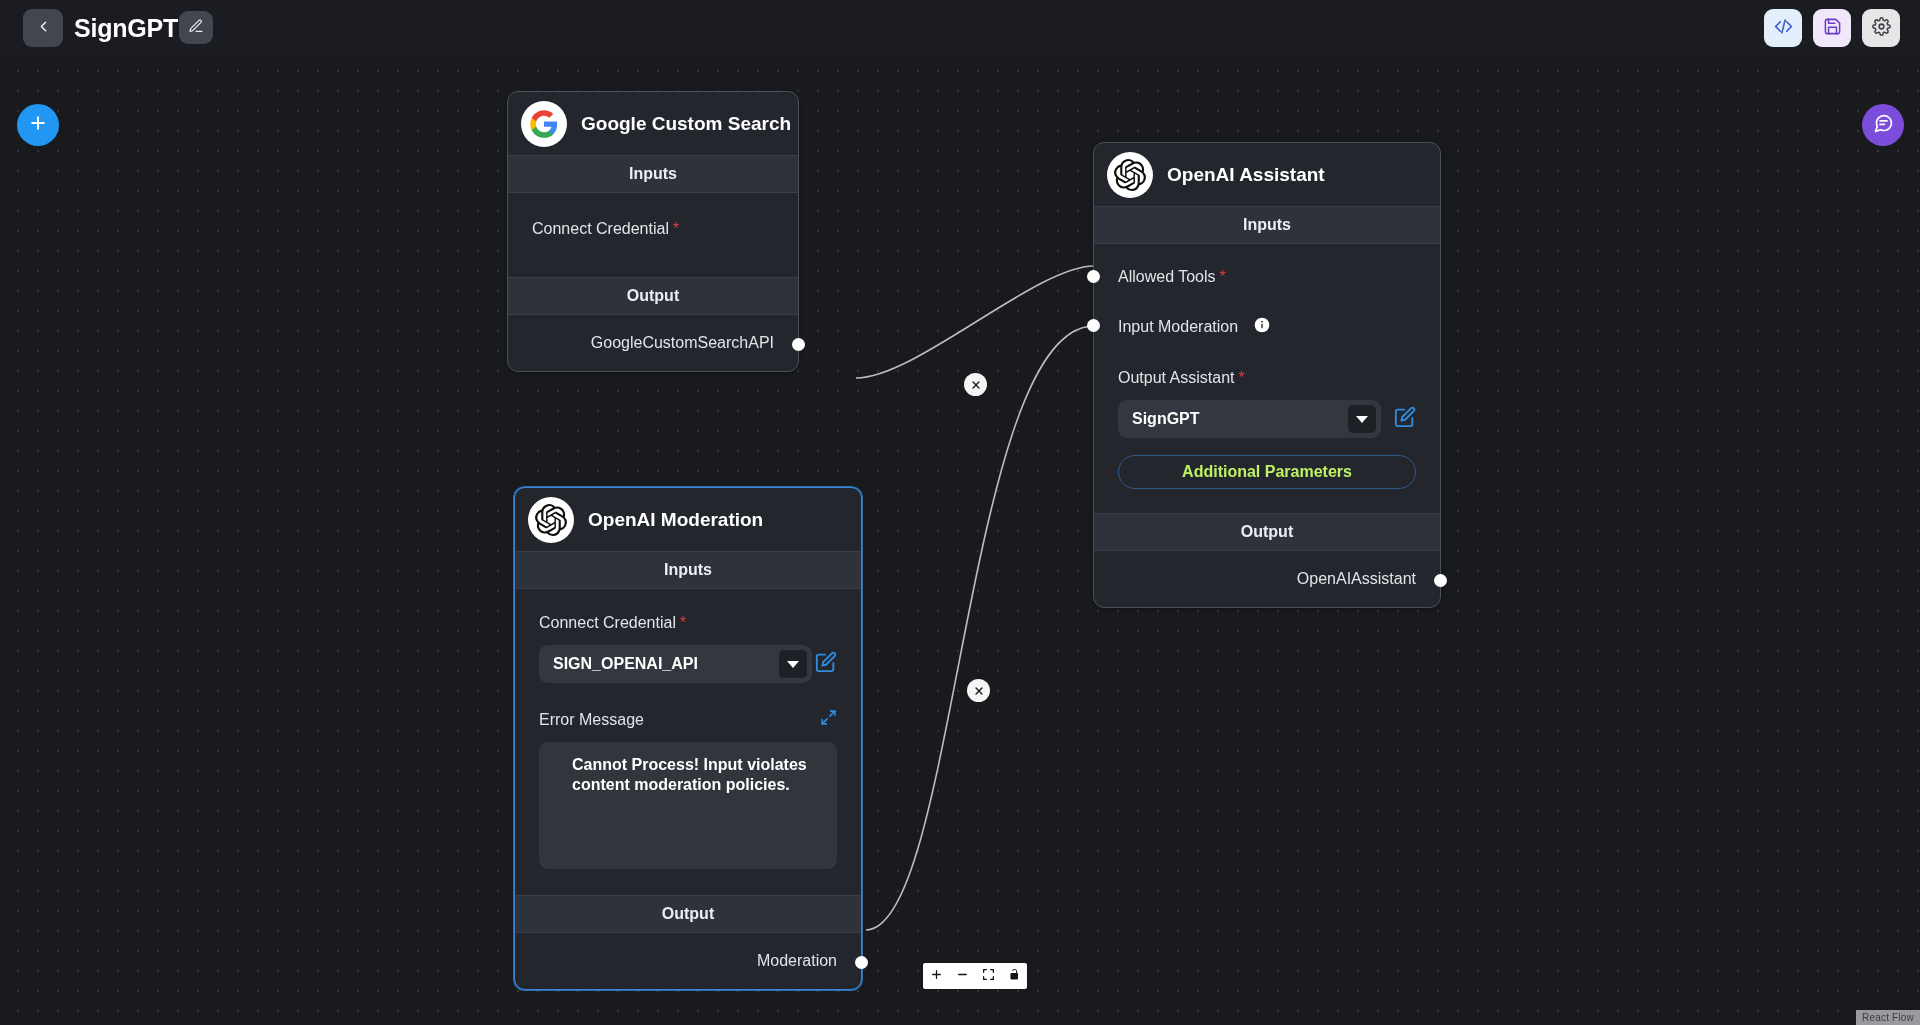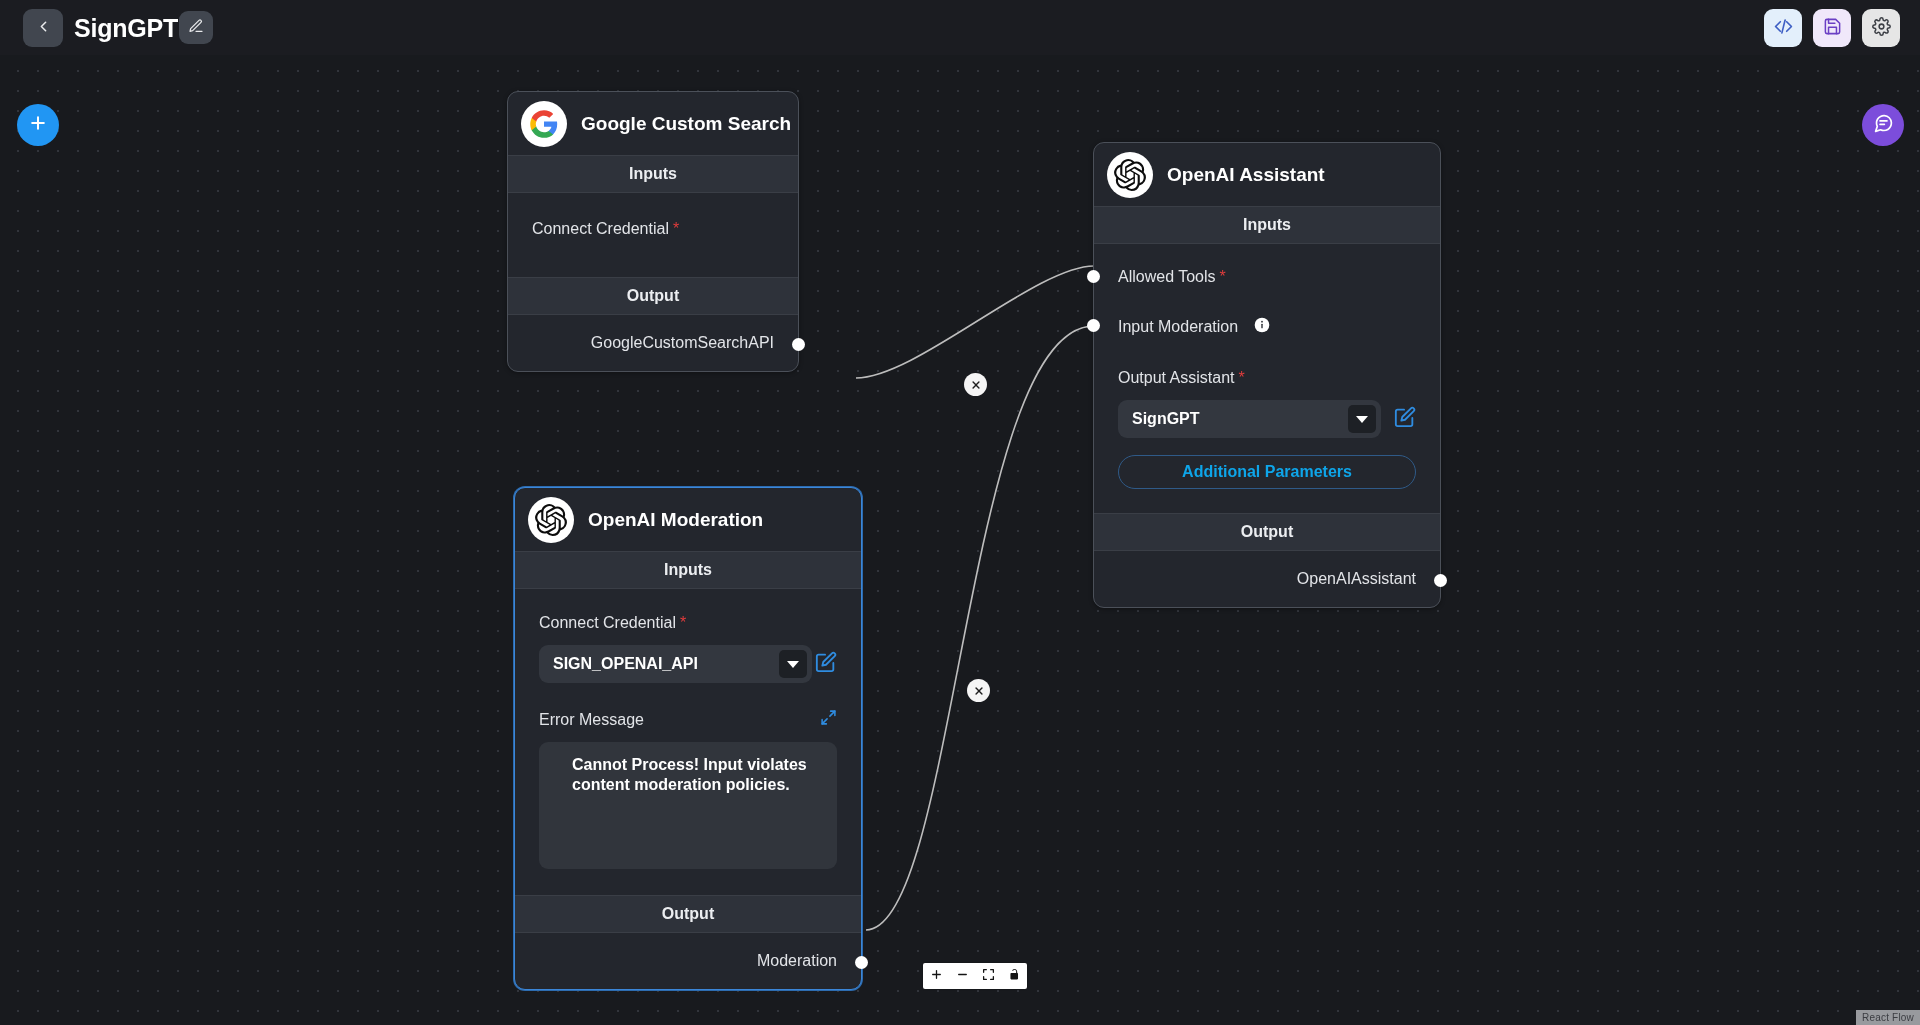--- a/index.html
+++ b/index.html
@@ -181,21 +181,21 @@
     line-height: 1.27;
   }
 
   .outlined-btn {
     border: 1px solid #2f5a88;
     border-radius: 20px;
     height: 34px;
     display: flex; align-items: center; justify-content: center;
     font-size: 16px;
     font-weight: bold;
-    color: #0ea5e9;
+    color: #bef264;
     cursor: pointer;
     background: transparent;
   }
 
   .output-row {
     height: 56px;
     display: flex;
     align-items: center;
     justify-content: flex-end;
     padding-right: 24px;

